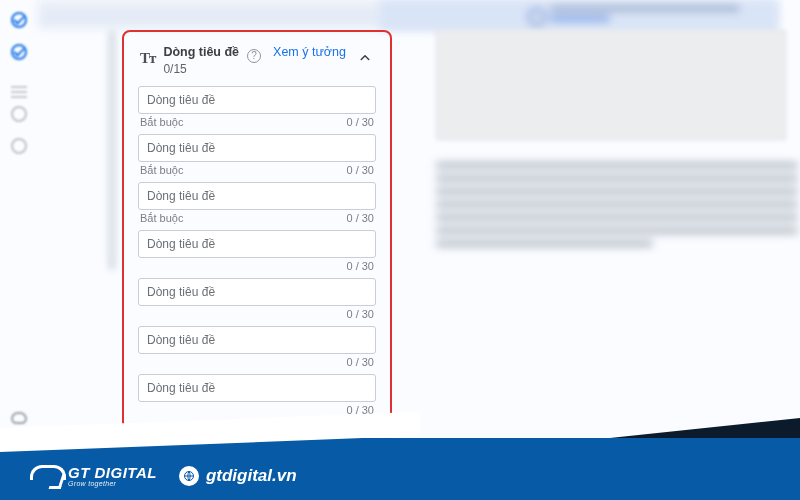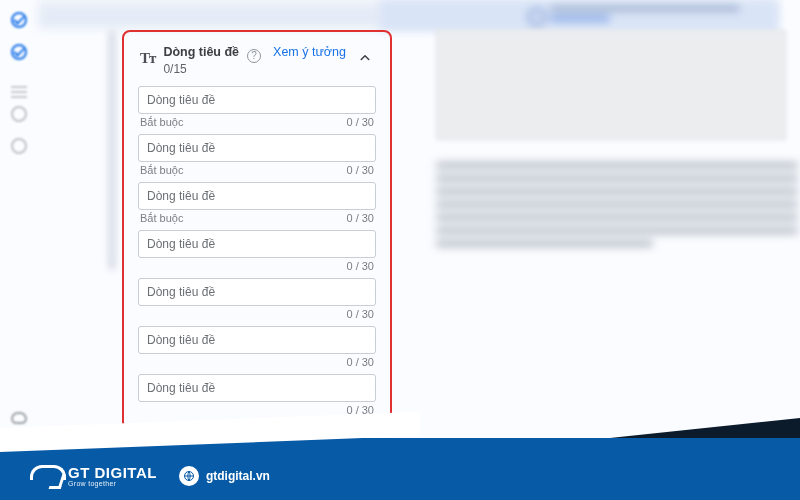--- a/index.html
+++ b/index.html
@@ -55,33 +55,33 @@
   .plus::before { left:7px; top:1px; width:2px; height:14px; }
   .plus::after { top:7px; left:1px; height:2px; width:14px; }
 
   
   .preview-box { position:absolute; left:398px; top:30px; width:350px; height:110px; background:#ebedef; border:1px solid #d8dce1; filter:blur(2px); border-radius:2px; }
   .para { position:absolute; left:398px; top:156px; width:362px; filter:blur(4px); }
   .para .pl { height:7px; background:#b8bfc8; border-radius:3px; margin:6px 0; }
   .para .pl.short { width:60%; }
 
   
-  .footer { position:absolute; left:0; bottom:0; width:800px; height:62px; }
+  .footer { position:absolute; left:0; bottom:0; width:800px; height:62px;font-style:italic; }
   .footer-bg { position:absolute; inset:0; background:#075aa6; }
   .footer-wedge { position:absolute; right:0; top:-20px; width:420px; height:40px; background:#0b1b2b; transform:skewY(-6deg); transform-origin:right top; }
   .footer-wedge2 { position:absolute; left:0; top:-10px; width:420px; height:24px; background:#fff; transform:skewY(-2.2deg); transform-origin:left top; }
   .footer-content { position:absolute; left:0; bottom:0; width:800px; height:48px; display:flex; align-items:center; gap:22px; padding-left:30px; color:#fff; }
   .logo { display:flex; align-items:center; gap:8px; }
   .logo-mark { width:30px; height:22px; position:relative; }
   .logo-mark::before { content:""; position:absolute; left:0; top:0; width:30px; height:12px; border:3px solid #fff; border-bottom:none; border-radius:12px 12px 0 0; }
   .logo-mark::after { content:""; position:absolute; left:21px; top:9px; width:9px; height:12px; border-right:3px solid #fff; border-bottom:3px solid #fff; transform:skewX(-18deg); }
   .logo-text { display:flex; flex-direction:column; line-height:1; }
   .logo-text .big { font-weight:800; font-size:15px; letter-spacing:0.5px; }
   .logo-text .small { font-size:7px; opacity:.9; letter-spacing:.3px; }
-  .badge { display:flex; align-items:center; gap:7px; font-size:12px; font-weight:600; }
+  .badge { display:flex; align-items:center; gap:7px; font-size:17px; font-weight:600; }
   .badge .circ-ic { width:20px; height:20px; border-radius:50%; background:#fff; color:#075aa6; display:flex; align-items:center; justify-content:center; font-size:12px; font-weight:700; }
   .badge .circ-ic svg { width:12px; height:12px; display:block; }
 </style>
 </head>
 <body>
 
 <div class="canvas">
 
   <div class="rail">
     <div class="ic chk"></div>

